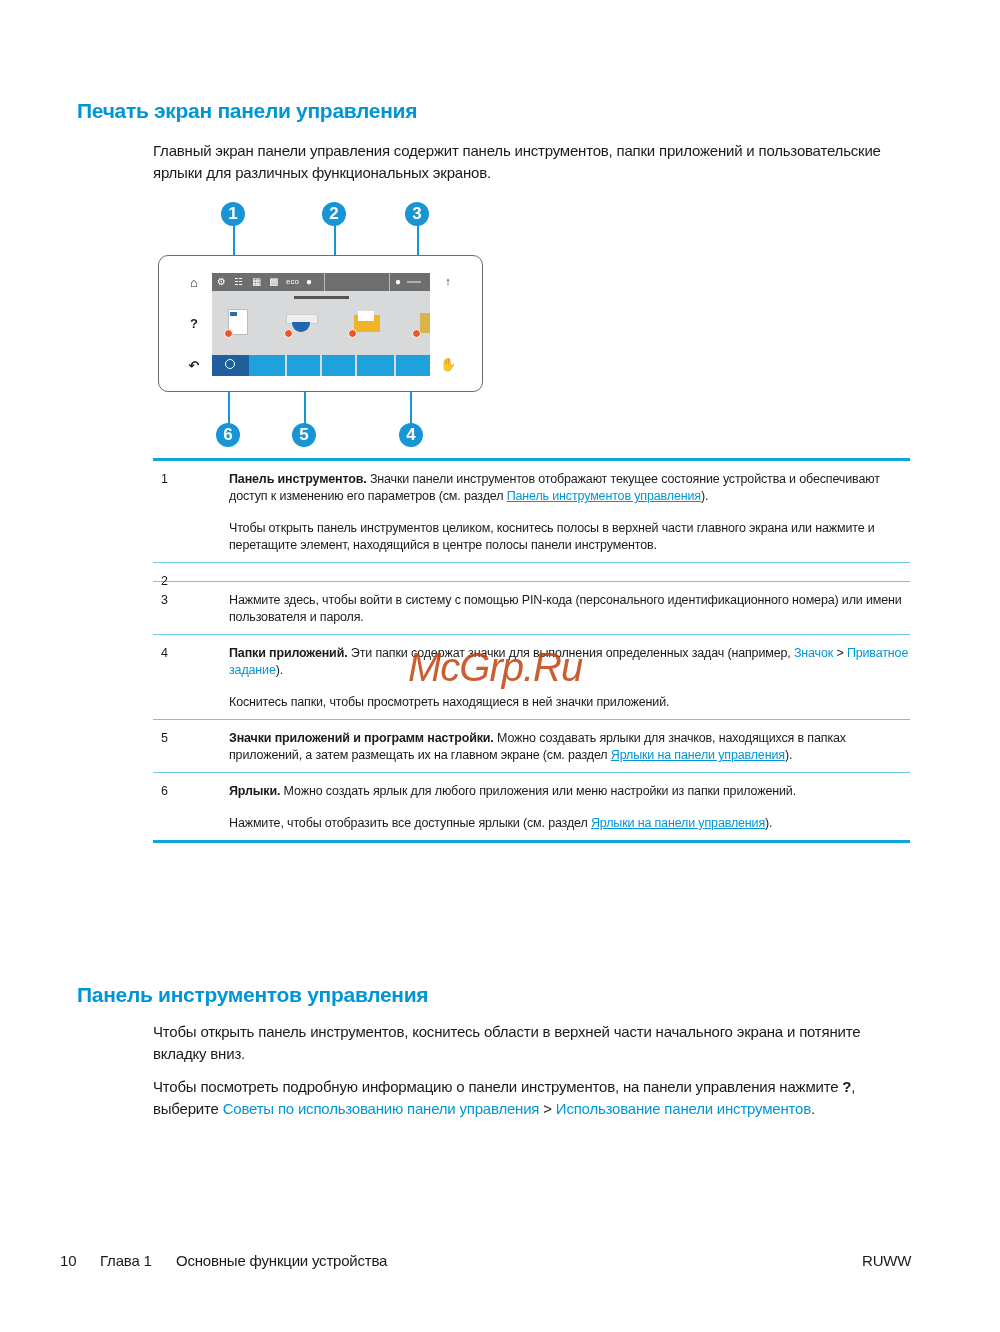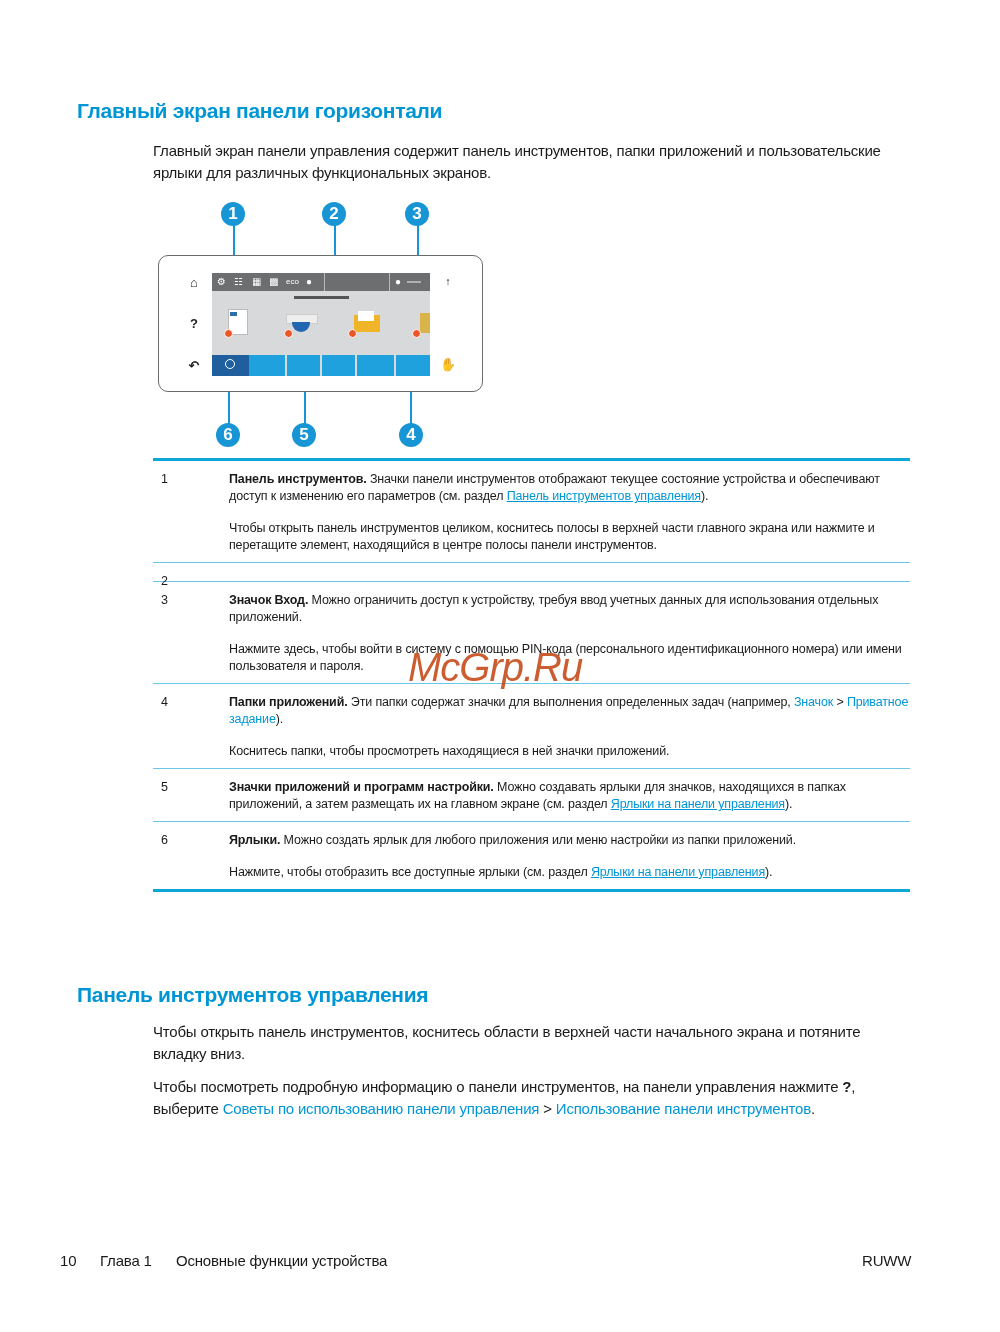--- a/index.html
+++ b/index.html
@@ -54,21 +54,21 @@
 
   .footer { position: absolute; top: 1252px; font-size: 15px; letter-spacing: -0.2px; }
   .watermark {
     position: absolute; left: 408px; top: 645px; font-size: 40px; color: #c2410c;
     font-style: italic; opacity: 0.85; letter-spacing: -1px;
   }
 </style>
 </head>
 <body>
 
-<div class="h1" style="top:99px;">Главный экран панели горизонтали</div>
+<div class="h1" style="top:99px;">Печать экран панели управления</div>
 <div class="para" style="top:140px;">Главный экран панели управления содержит панель инструментов, папки приложений и пользовательские ярлыки для различных функциональных экранов.</div>
 
 <div class="diagram">
 
   <div class="leader" style="left:83px; top:30px; height:60px;"></div>
   <div class="leader" style="left:184px; top:30px; height:70px;"></div>
   <div class="leader" style="left:267px; top:30px; height:62px;"></div>
   <div class="leader" style="left:78px; top:165px; height:65px;"></div>
   <div class="leader" style="left:154px; top:140px; height:90px;"></div>
   <div class="leader" style="left:260px; top:165px; height:65px;"></div>
@@ -148,21 +148,20 @@
   <div class="rule-thin"></div>
 
   <div class="row">
     <span class="num">2</span>
   </div>
   <div class="rule-thin"></div>
 
   <div class="row">
     <span class="num">3</span>
     <div class="cell">
-      <p><b>Значок Вход.</b><span> Можно ограничить доступ к устройству, требуя ввод учетных данных для использования отдельных приложений.</span></p>
       <p>Нажмите здесь, чтобы войти в систему с помощью PIN-кода (персонального идентификационного номера) или имени пользователя и пароля.</p>
     </div>
   </div>
   <div class="rule-thin"></div>
 
   <div class="row">
     <span class="num">4</span>
     <div class="cell">
       <p><b>Папки приложений.</b><span> Эти папки содержат значки для выполнения определенных задач (например, </span><a class="link">Значок</a><span> &gt; </span><a class="link">Приватное задание</a><span>).</span></p>
       <p>Коснитесь папки, чтобы просмотреть находящиеся в ней значки приложений.</p>

